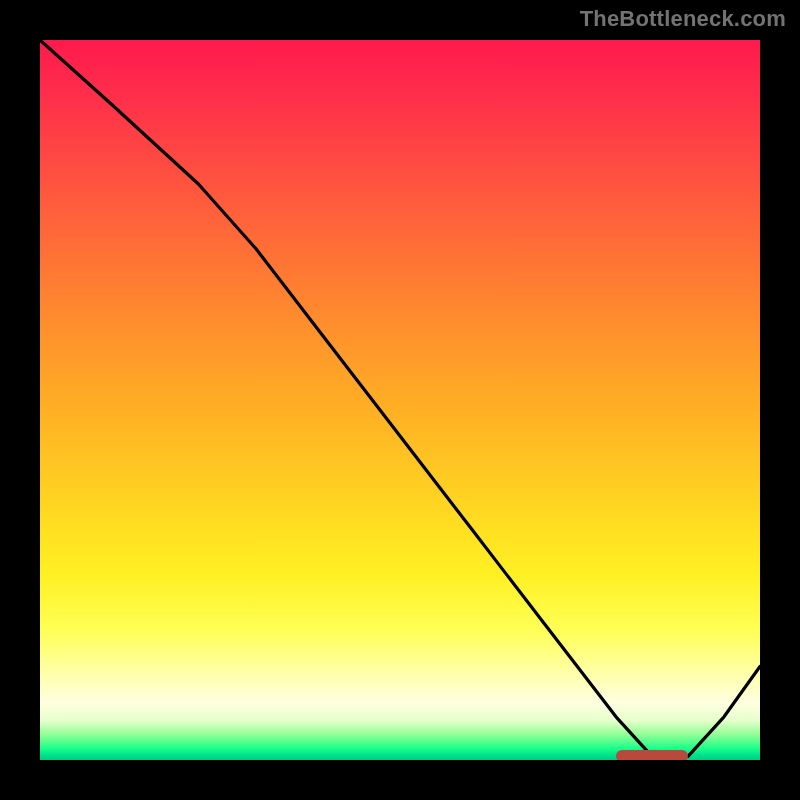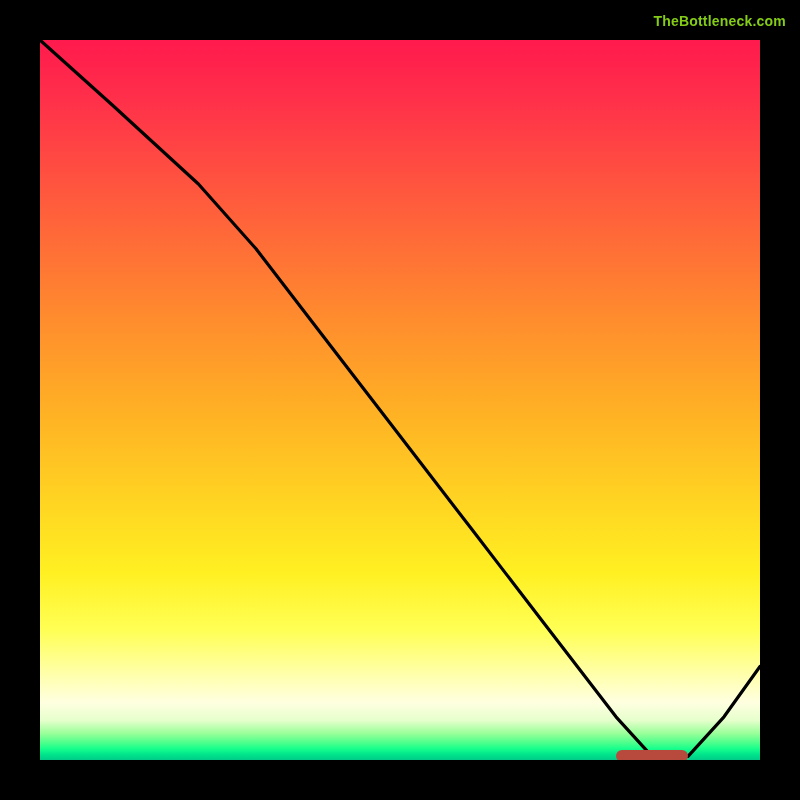--- a/index.html
+++ b/index.html
@@ -12,25 +12,25 @@
     overflow: hidden;
   }
   #chart-container {
     position: relative;
     width: 800px;
     height: 800px;
     background: #000;
   }
   #watermark {
     position: absolute;
-    top: 13px;
+    top: 6px;
     right: 14px;
-    font-size: 14px;
+    font-size: 22px;
     font-weight: 600;
-    color: #84cc16;
+    color: #737373;
     letter-spacing: 0.2px;
     font-family: Arial, Helvetica, sans-serif;
     z-index: 5;
   }
   
   #plot {
     position: absolute;
     left: 40px;
     top: 40px;
     width: 720px;

